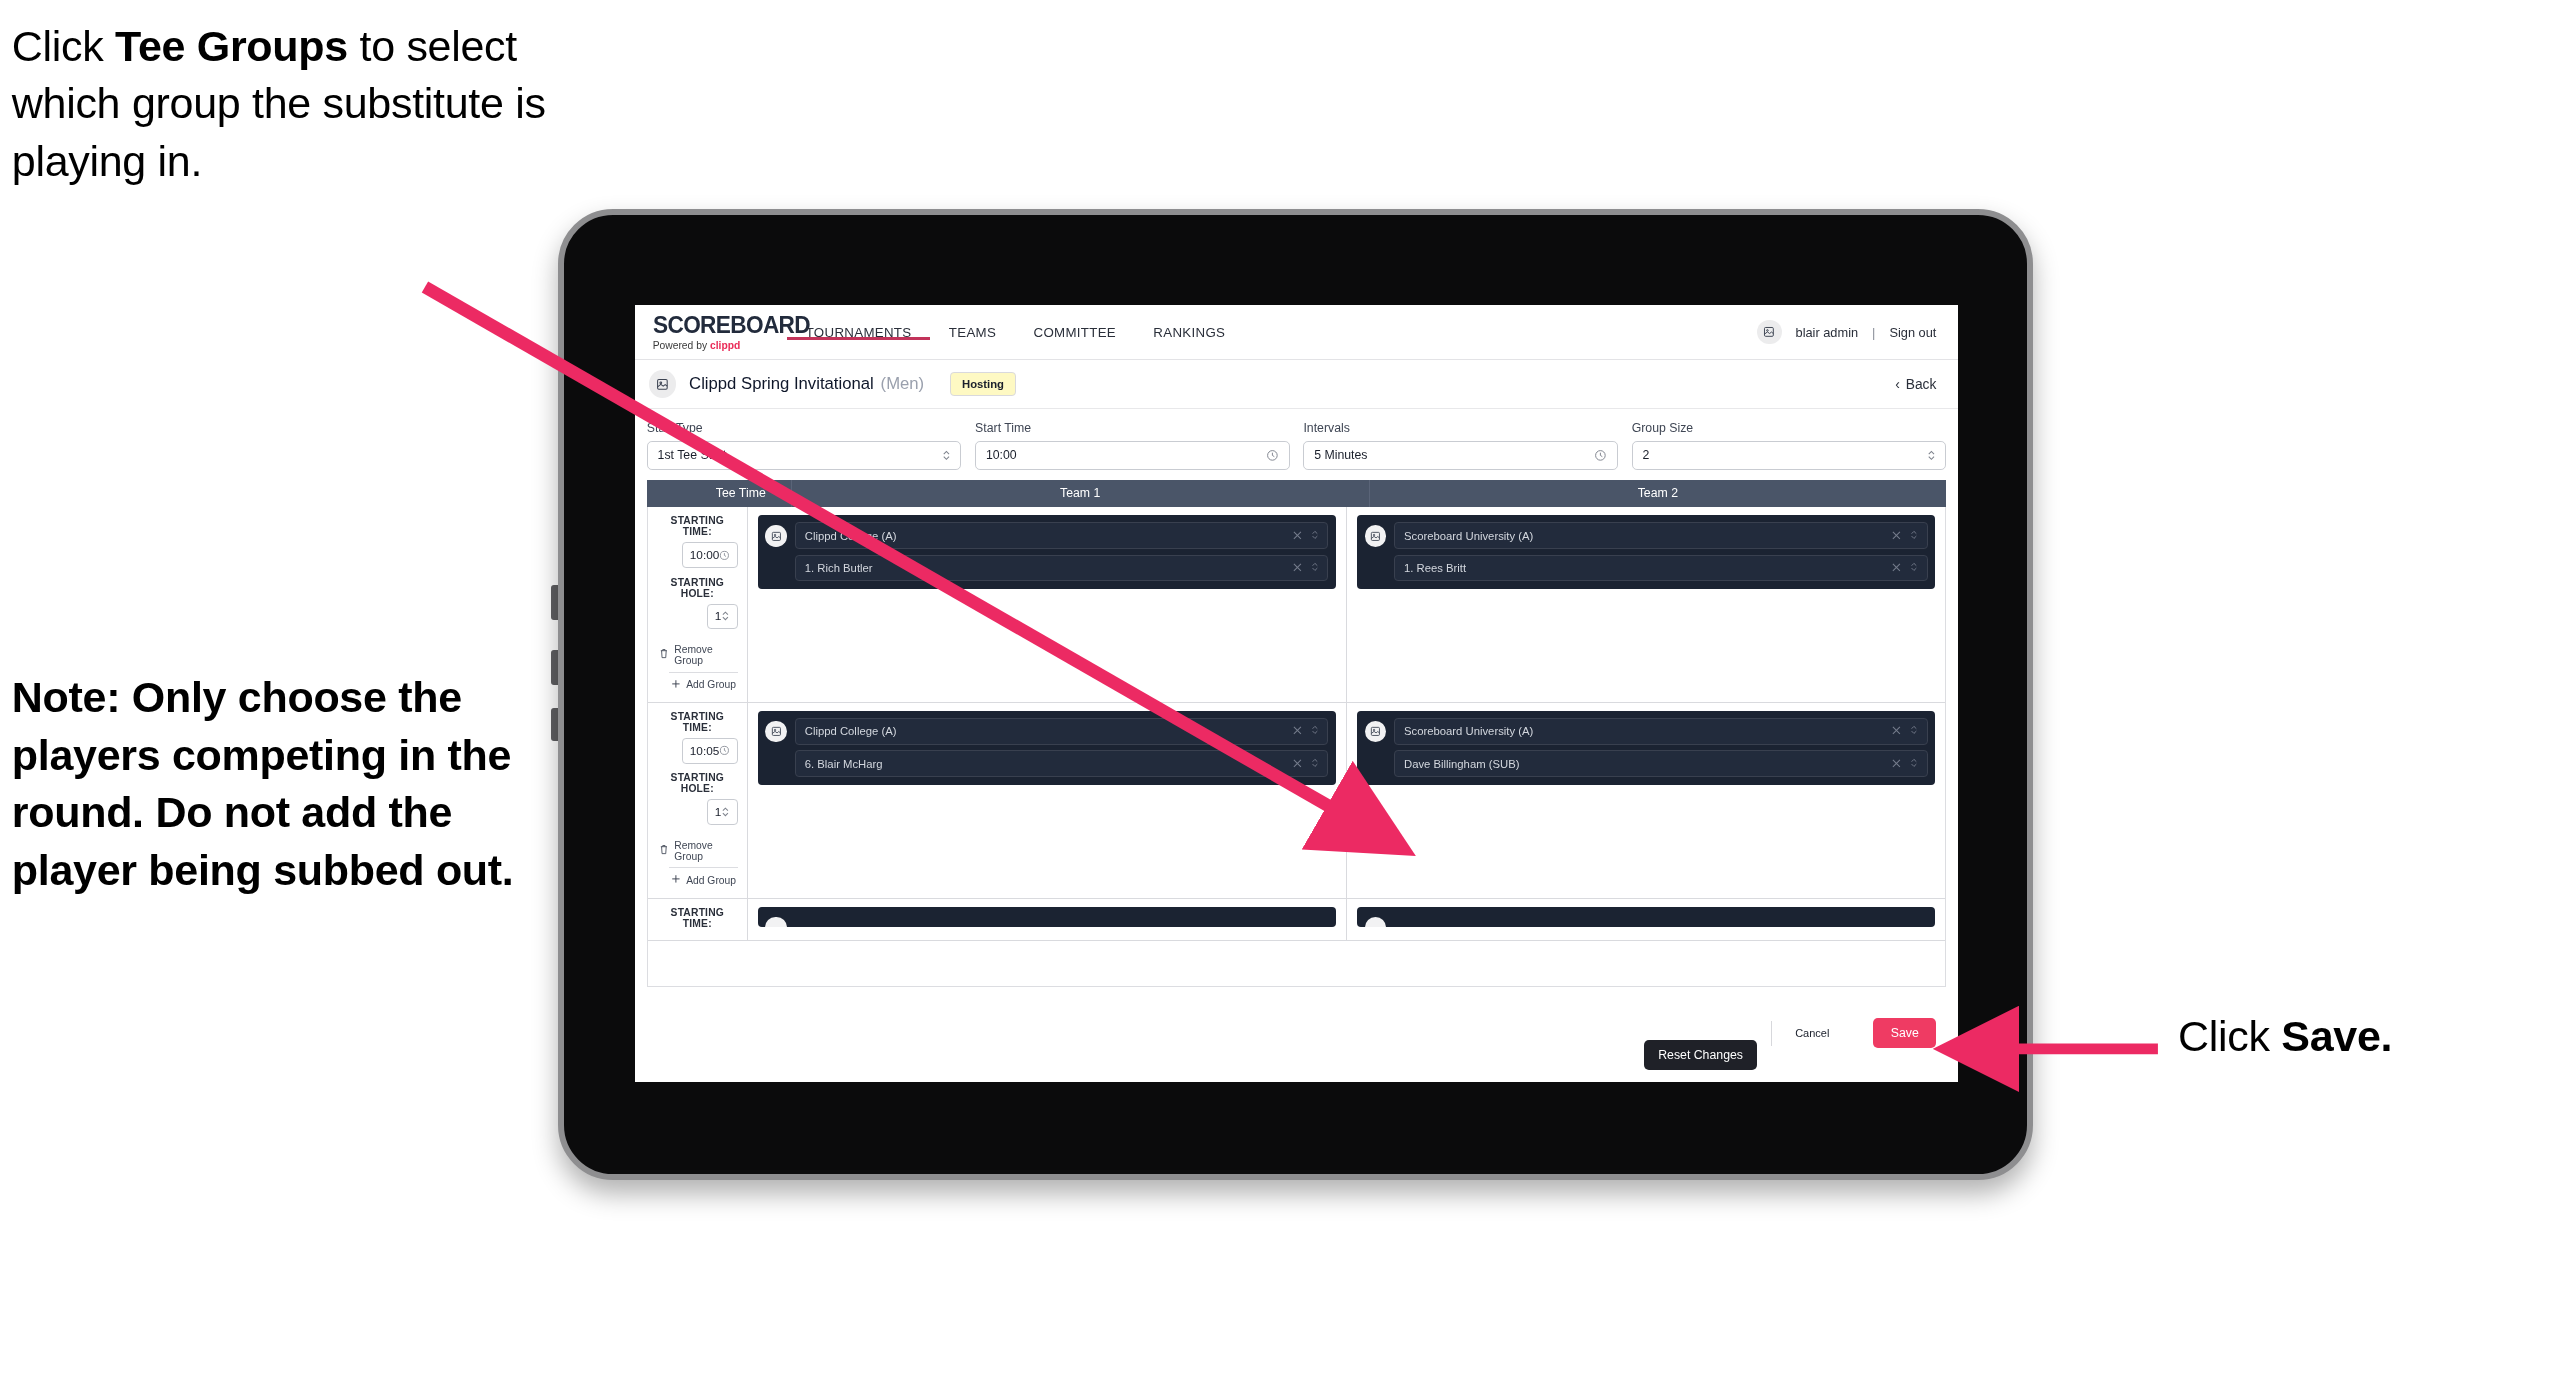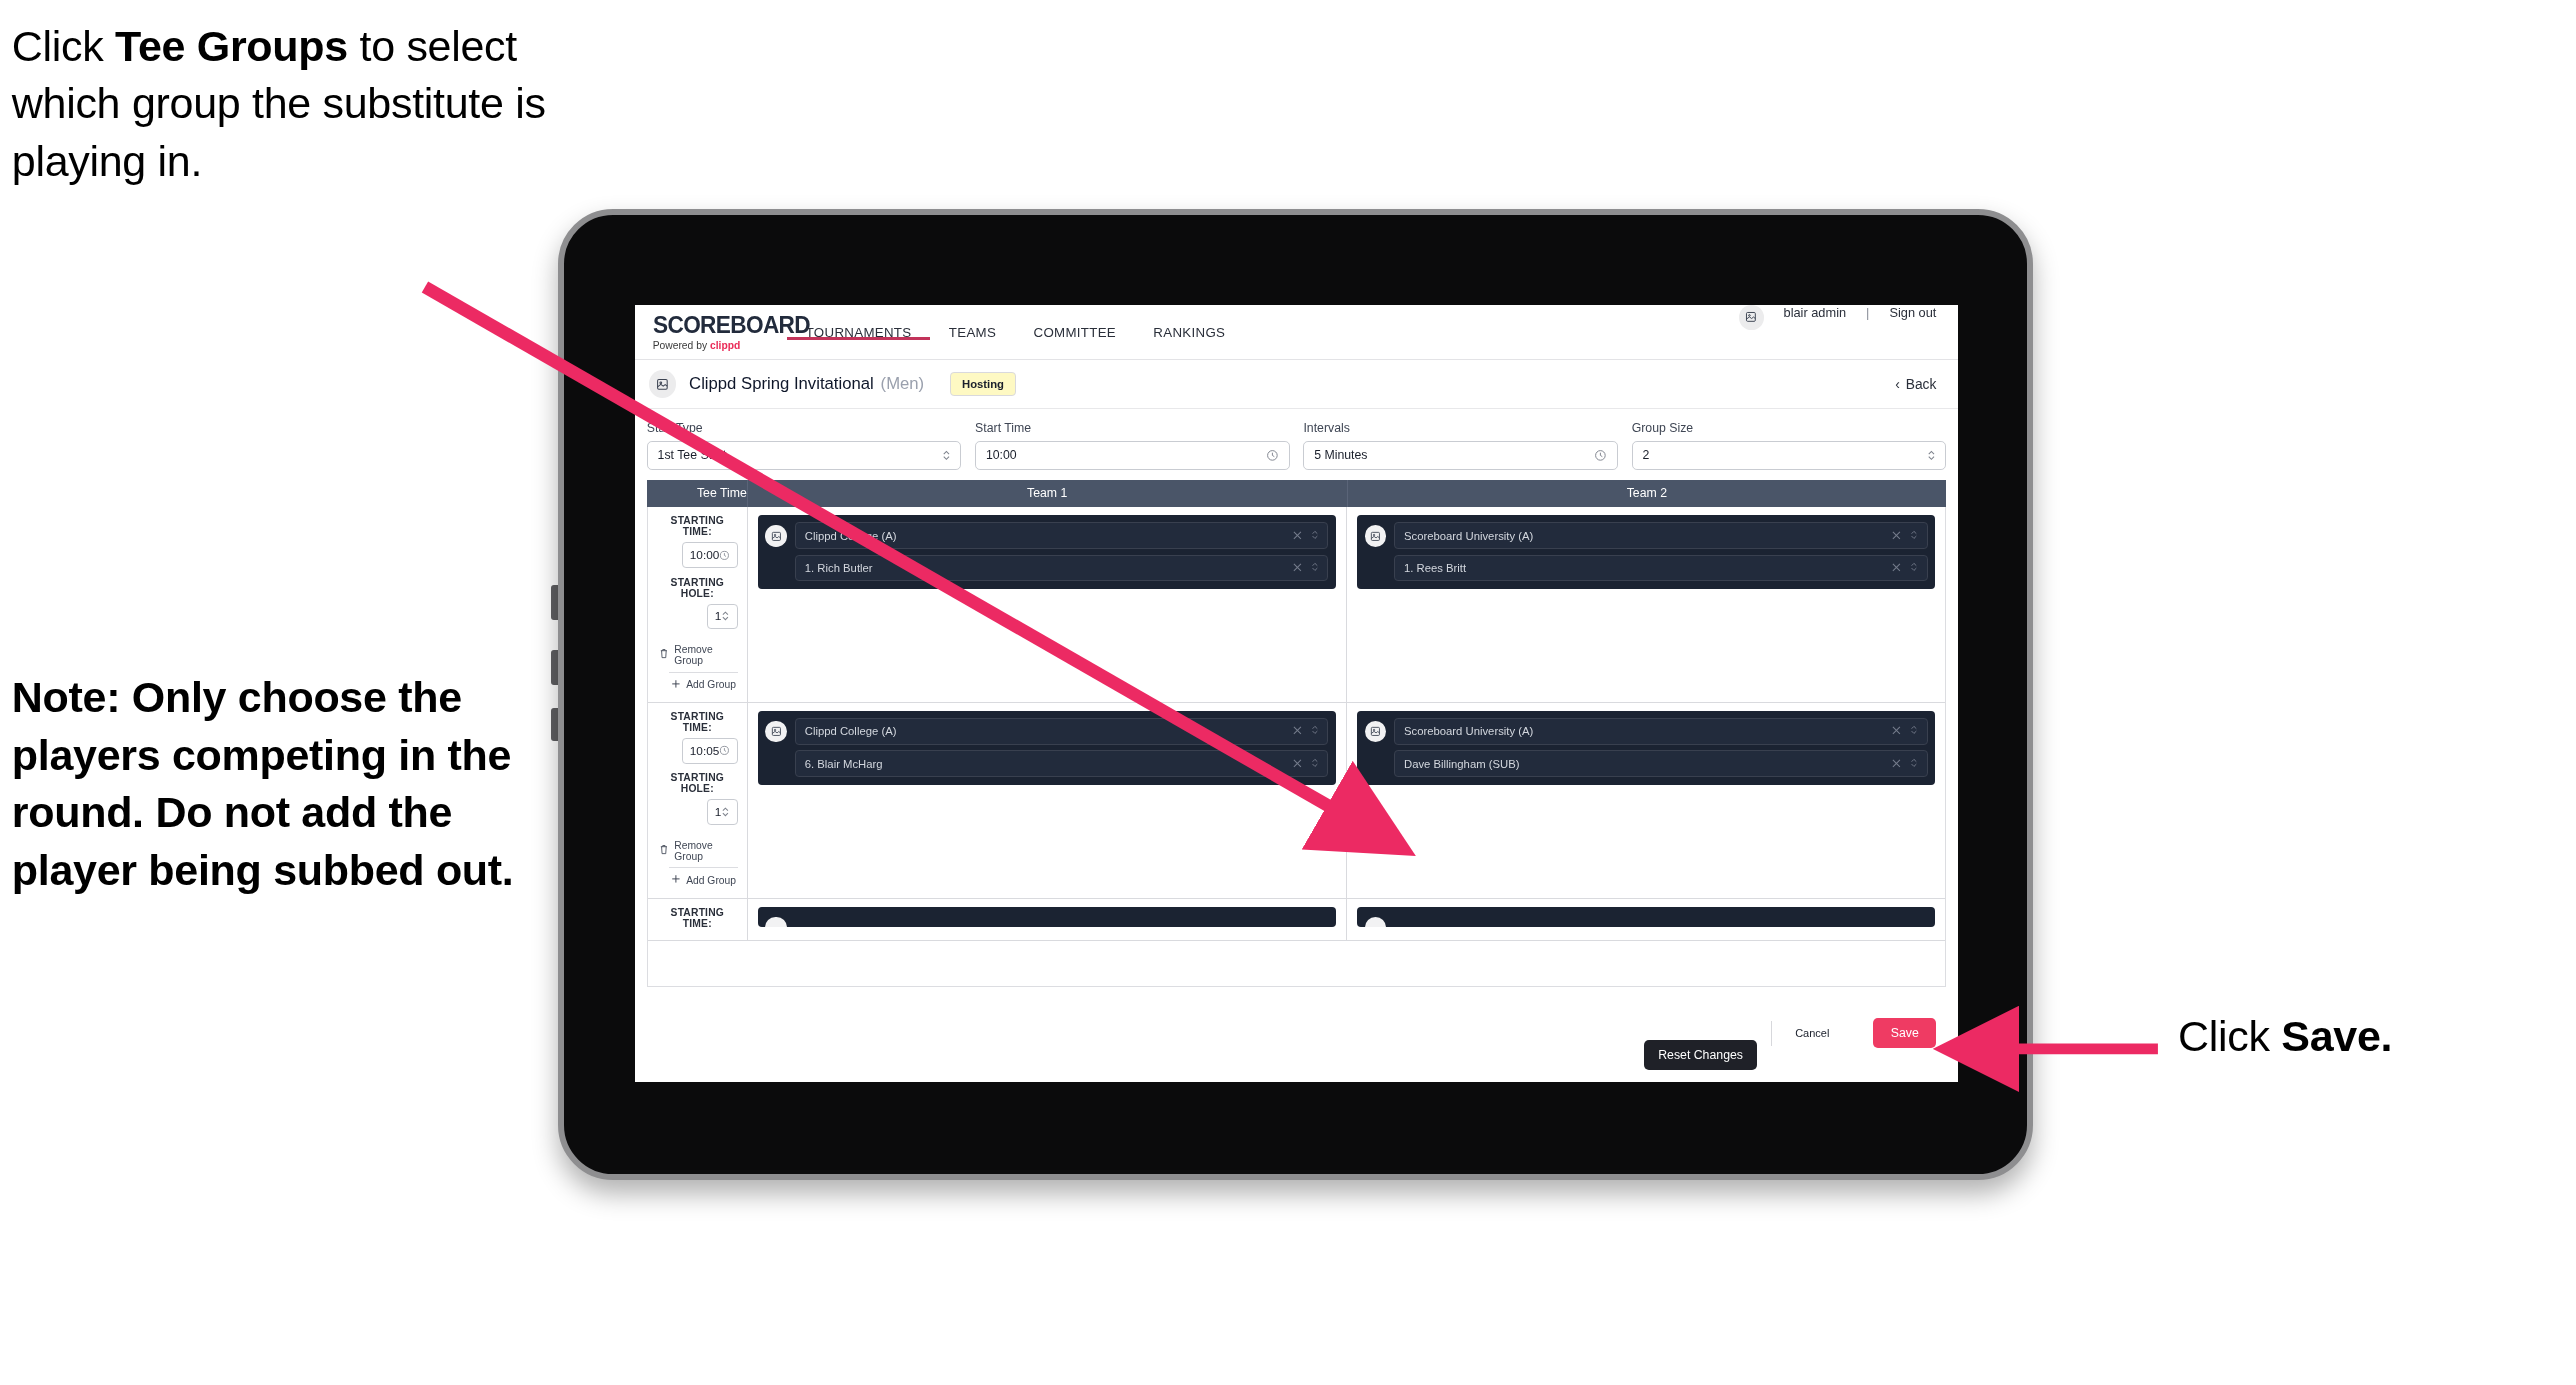--- a/index.html
+++ b/index.html
@@ -153,23 +153,23 @@
   }
   .navtab.active::after {
     content: "";
     position: absolute;
     left: 0; right: 0; bottom: 0;
     height: 2.9px;
     background: #c2335a;
   }
   .navright {
     display: flex;
-    align-items: flex-start;
+    align-items: center;
     padding-right: 21.6px;
-    gap: 20px;
+    gap: 14px;
     font-size: 12.8px;
     color: #2a2f3a;
   }
   .avatar-sm {
     width: 24.6px; height: 24.6px;
     border-radius: 50%;
     background: #ececed;
     display: flex;
     align-items: center;
     justify-content: center;
@@ -259,21 +259,21 @@
   .tbl-head {
     display: flex;
     background: #4a5568;
     color: #fff;
     height: 27.5px;
     flex: 0 0 27.5px;
     align-items: center;
     font-size: 12.3px;
     margin: 0 11.8px;
   }
-  .th-tee { width: 100px; flex: 0 0 100px; text-align: right; border-right: 1px solid #5a6478; line-height: 27.5px; }
+  .th-tee { width: 100px; flex: 0 0 100px; text-align: center; border-right: 1px solid #5a6478; line-height: 27.5px; padding-left: 44px; }
   .th-team { flex: 1 1 0; text-align: center; line-height: 27.5px; border-right: 1px solid #5a6478; }
   .th-team:last-child { border-right: none; }
 
   .tbl-body {
     flex: 1 1 auto;
     margin: 0 11.8px;
     border: 1px solid #dcdde1;
     border-top: none;
     overflow: hidden;
     background: #fff;

